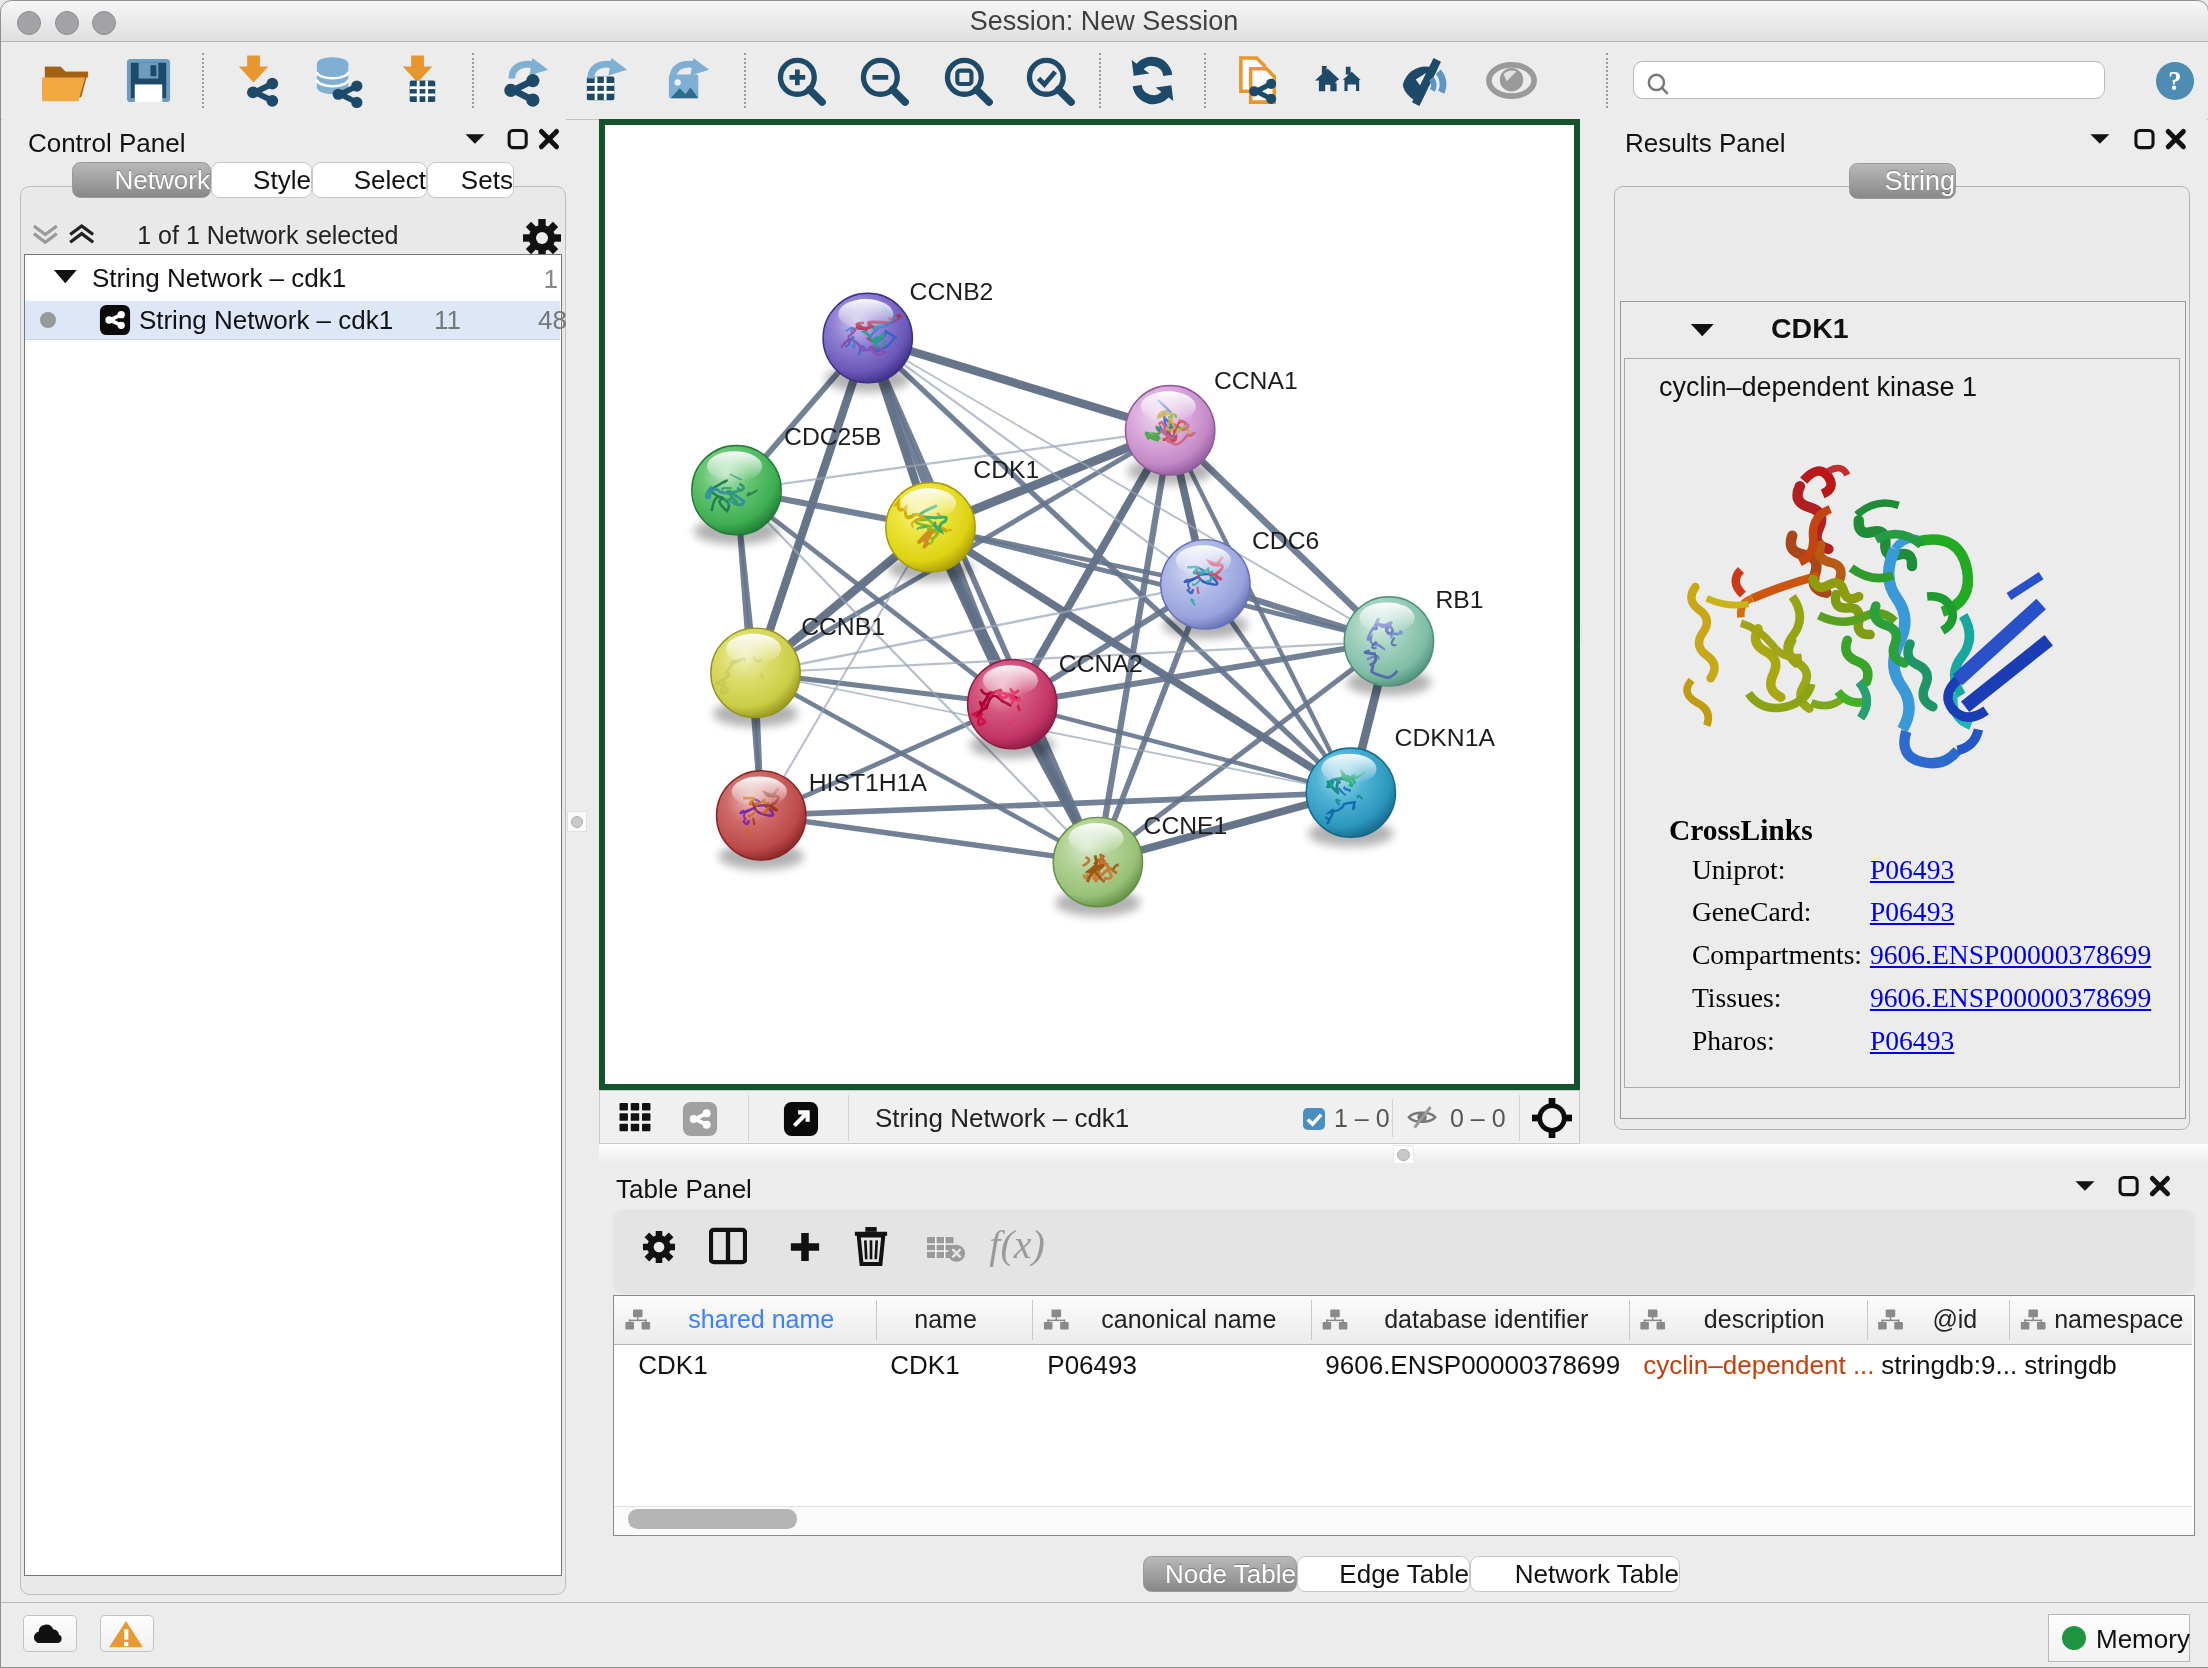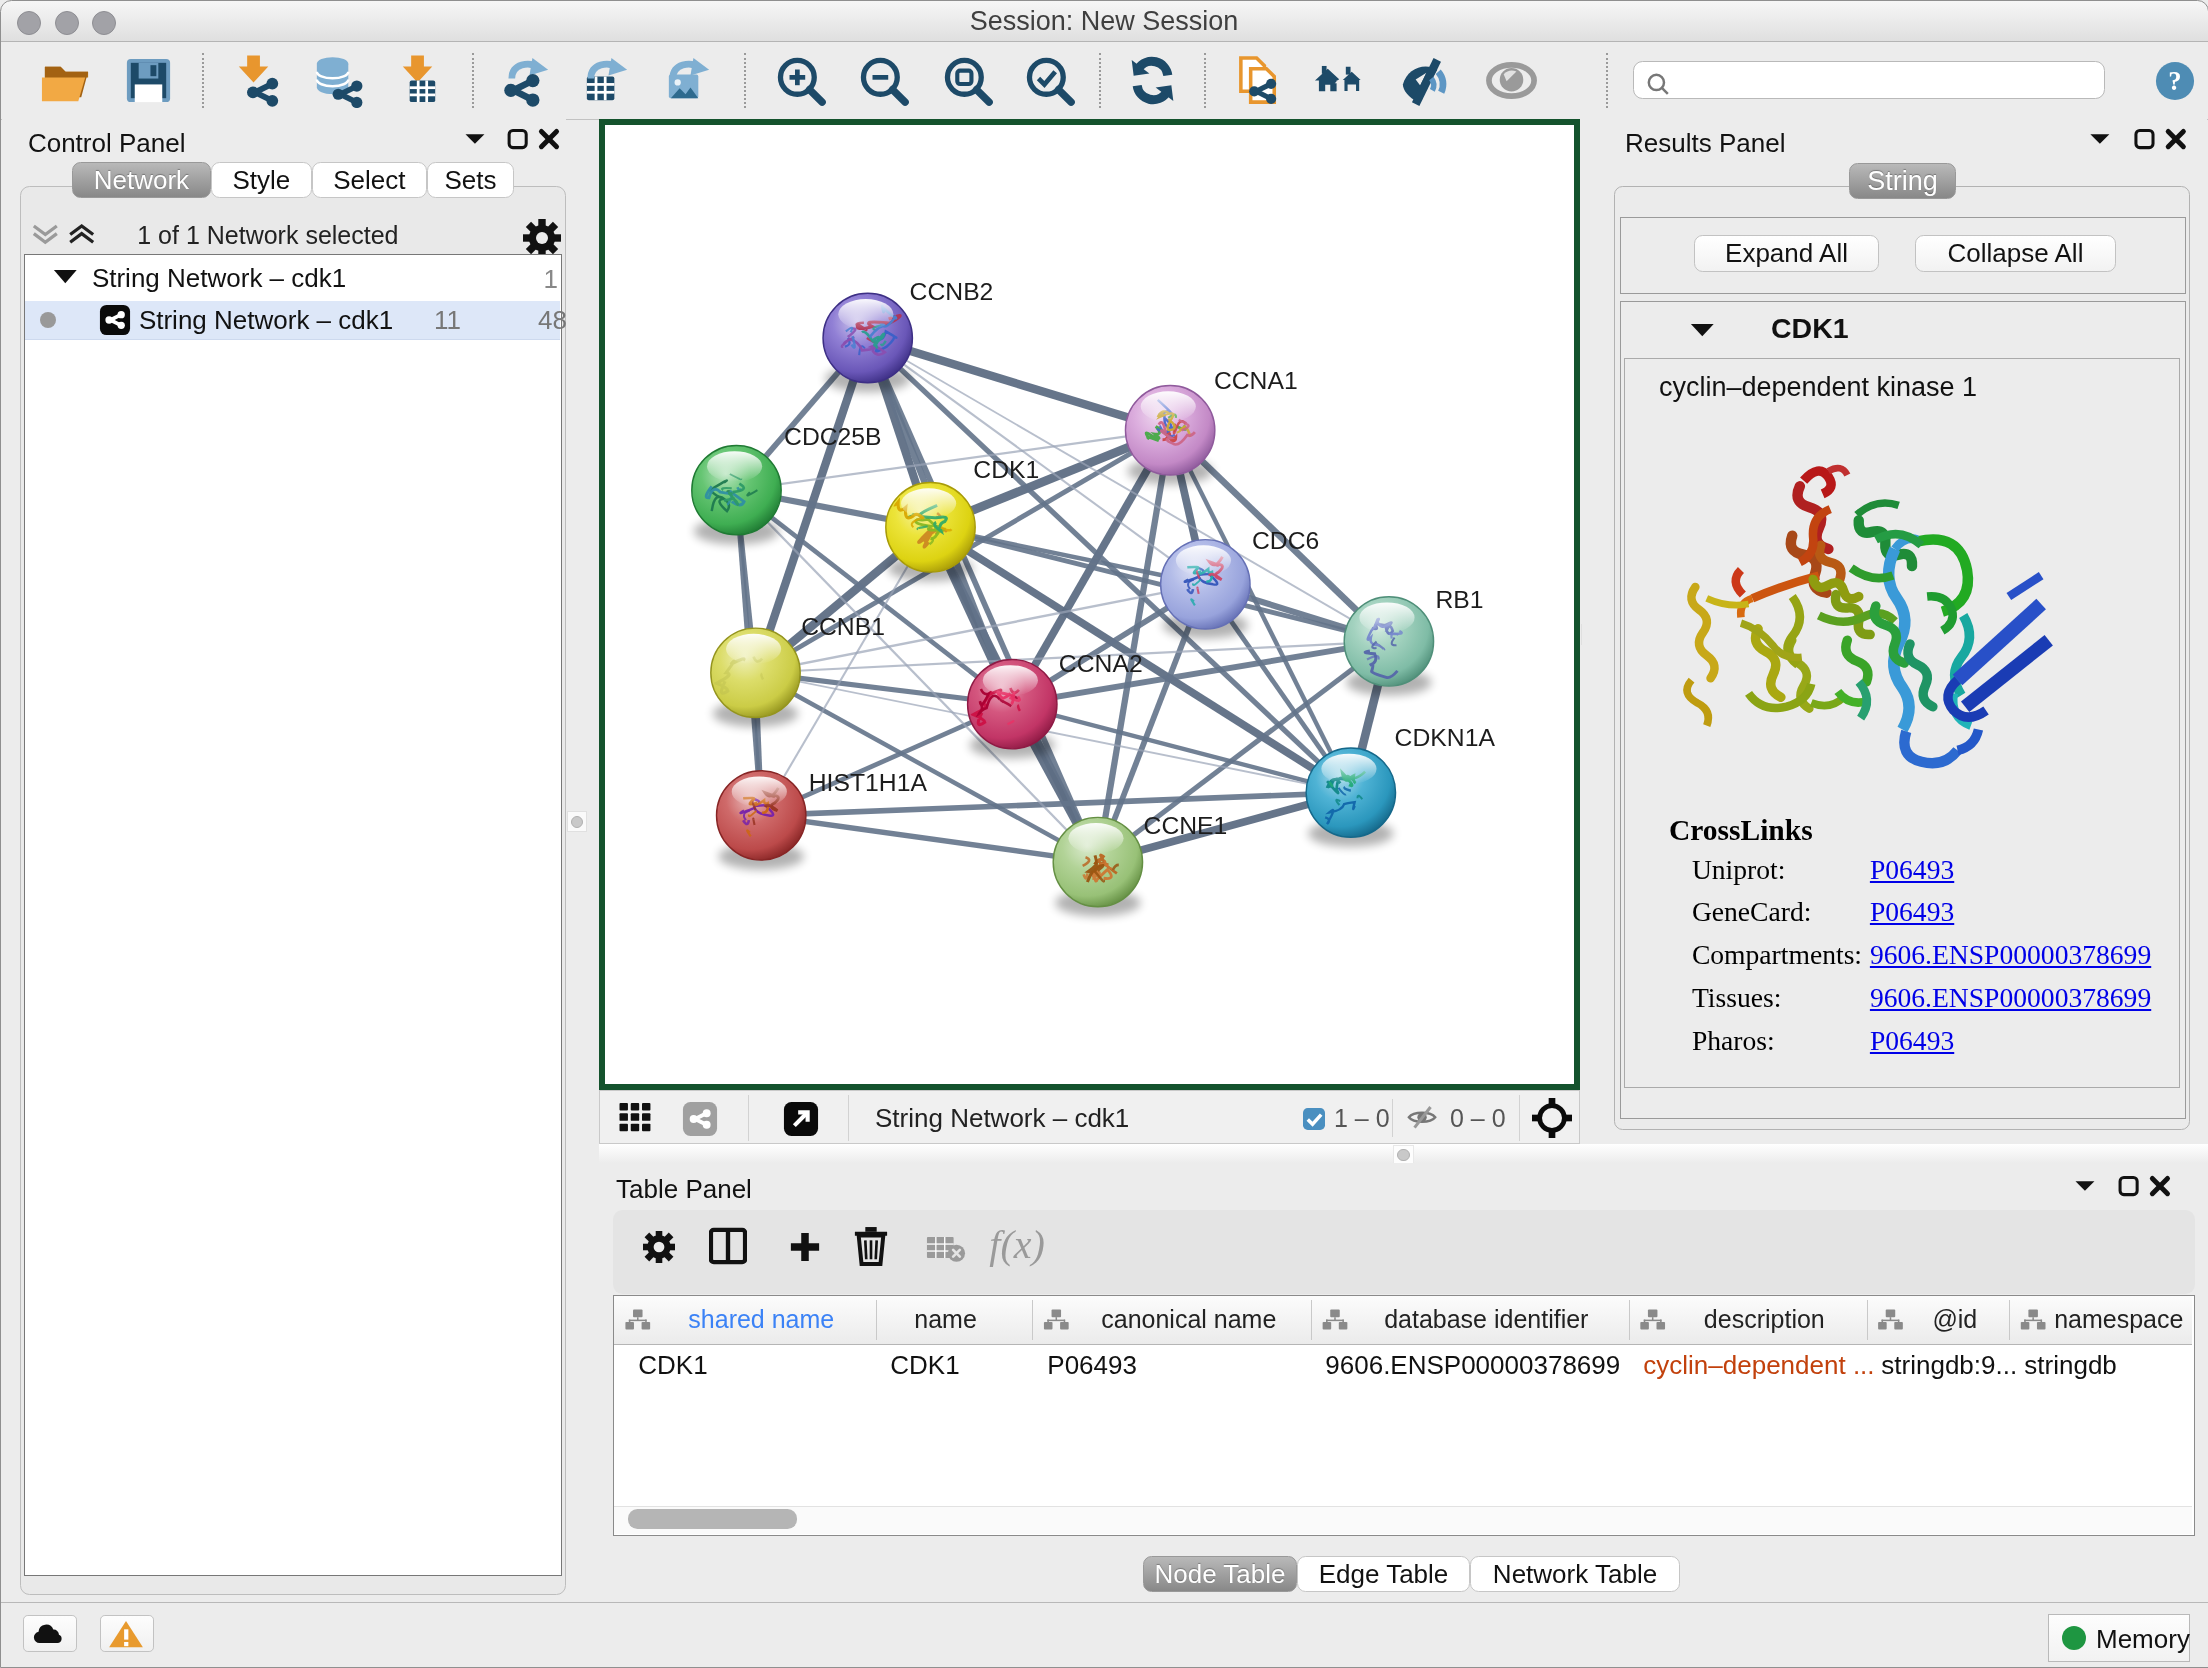--- a/index.html
+++ b/index.html
@@ -6,21 +6,21 @@
 .abs{position:absolute}
 .titlebar{left:0;top:0;width:2208px;height:41px;background:linear-gradient(#f7f7f7,#dfdfdf);
  border-bottom:1px solid #b4b4b4;border-radius:11.4px 11.4px 0 0}
 .title{width:100%;text-align:center;font-size:27px;color:#3f3f3f;line-height:43px}
 .tl{border-radius:50%;width:22px;height:22px;top:10.5px;background:#a2a2a7;border:1px solid #8e8e93}
 .toolbar{left:0;top:42px;width:2208px;height:77px;background:#ececec;border-bottom:1px solid #c2c2c2}
 .tsep{top:11.4px;width:0px;height:55px;border-left:2.9px dotted #9a9a9a}
 .search{left:1633px;top:19px;width:470px;height:36px;background:#fff;border:1.9px solid #b9b9b9;border-radius:9.5px}
 .panel-title{font-size:26px;color:#111}
 .tab{position:absolute;height:36px;border-radius:8.6px;border:1.9px solid #c6c6c6;background:#fff;
- color:#111;font-size:26px;text-align:center;box-sizing:border-box;z-index:5}
+ color:#111;font-size:26px;text-align:right;box-sizing:border-box;z-index:5}
 .tab.sel{background:linear-gradient(#b9b9b9,#888);color:#fff;border-color:#999;
  text-shadow:0 -1px 1px rgba(0,0,0,.3)}
 .btn{position:absolute;background:linear-gradient(#ffffff,#f2f2f2);border:1.9px solid #c2c2c2;border-radius:8.6px;
  box-sizing:border-box;text-align:center;font-size:26px;color:#111}
 a.lnk{color:#0000e8;text-decoration:underline}
 </style></head><body>
 <div class="abs titlebar"></div>
 <div class="abs title">Session: New Session</div>
 <div class="abs tl" style="left:17px"></div>
 <div class="abs tl" style="left:55px"></div>
@@ -652,24 +652,20 @@
     <svg width="204" height="43" viewBox="0 0 215 45" style="position:absolute;left:423px;top:0px">
       <path d="M90 16 h20 l-10 10 z" fill="#111"></path>
       <rect x="138" y="12" width="18" height="18" rx="4" fill="none" stroke="#111" stroke-width="3.2"></rect>
       <g stroke="#111" stroke-width="5.2" stroke-linecap="round">
         <line x1="172" y1="13" x2="188" y2="29"></line>
         <line x1="188" y1="13" x2="172" y2="29"></line>
       </g>
     </svg>
     <div class="abs tab sel" style="left:267px;top:44px;width:107px;line-height:34px;font-size:27px">String</div>
     <div class="abs" style="left:32px;top:67px;width:576px;height:944px;border:1.9px solid #b2b2b2;border-radius:8.6px;background:#ebebeb;box-sizing:border-box"></div>
-    <div class="abs" style="left:38px;top:98px;width:566px;height:77px;border:1.9px solid #9a9a9a;background:#ececec;box-sizing:border-box">
-      <div class="btn" style="left:73px;top:17px;width:185px;height:37px;line-height:34px">Expand All</div>
-      <div class="btn" style="left:294px;top:17px;width:201px;height:37px;line-height:34px">Collapse All</div>
-    </div>
     <div class="abs" style="left:38px;top:182px;width:566px;height:818px;border:1.9px solid #9a9a9a;background:#ececec;box-sizing:border-box">
       <svg width="28.5" height="21" viewBox="0 0 30 22" style="position:absolute;left:68px;top:19px">
         <path d="M2 3 h24 l-12 13 z" fill="#111"></path>
       </svg>
       <div class="abs" style="left:150px;top:9.5px;font-size:28.5px;font-weight:bold;color:#111">CDK1</div>
       <div class="abs" style="left:2.9px;top:56px;width:556px;height:730px;border:1px solid #aaa;background:#ececec;box-sizing:border-box">
         <div class="abs" style="left:34px;top:13.3px;font-size:27px;color:#111">cyclin–dependent kinase 1</div>
         <svg width="409" height="323" viewBox="0 0 430 340" style="position:absolute;left:53px;top:95px">
           <path d="M132 28 q16-18 26-4 q8 12-6 18" fill="none" stroke="#b81818" stroke-width="10"></path>
           <path d="M128 34 q-8 17 10 22 q18 5 10 22 q-8 17 10 22" fill="none" stroke="#b02020" stroke-width="11" stroke-linecap="round"></path>

